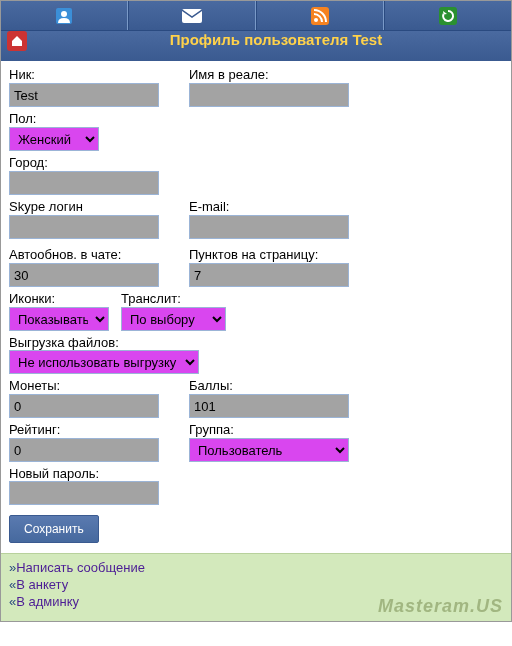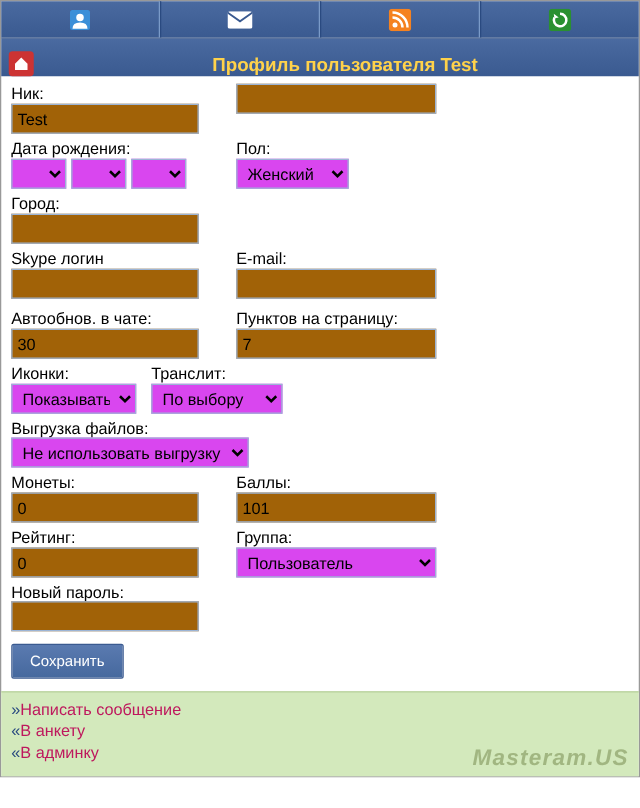--- a/index.html
+++ b/index.html
@@ -2,39 +2,39 @@
 <html><head>
 <meta charset="utf-8">
 <style>
 * { box-sizing: border-box; margin: 0; padding: 0; }
 body { font-family: Arial, sans-serif; font-size: 13px; background: #fff; color: #000; }
 .wrapper { width: 512px; border: 1px solid #999; }
 .topnav { display: flex; height: 30px; background: linear-gradient(#4a6aa0, #3a5a90); border-bottom: 1px solid #2a4a80; }
 .topnav-item { flex: 1; display: flex; align-items: center; justify-content: center; border-right: 1px solid #7a9ac8; border-left: 1px solid #2a4a80; cursor: pointer; }
 .topnav-item:first-child { border-left: none; }
 .topnav-item:last-child { border-right: none; }
-.header { display: flex; align-items: flex-end; height: 30px; background: linear-gradient(#4a6aa0, #3a5a90); padding: 0 6px; gap: 20px; }
+.header { display: flex; align-items: flex-start; height: 30px; background: linear-gradient(#4a6aa0, #3a5a90); padding: 0 6px; gap: 20px; }
 .home-btn { width: 20px; height: 20px; background: #c33; border-radius: 3px; display: flex; align-items: center; justify-content: center; cursor: pointer; }
 .title { flex: 1; text-align: center; font-weight: bold; font-size: 15px; color: #ffd24a; }
 .form-area { padding: 6px 8px 10px; }
 .row { display: flex; gap: 30px; margin-bottom: 4px; }
 .col { display: flex; flex-direction: column; }
 .col-a { width: 150px; }
 .col-b { width: 160px; }
 .lbl { color: #000; margin-bottom: 1px; font-size: 13px; }
-input[type=text], input[type=password], select { border: 1px solid #9bb4d6; background: #a16207; font-size: 13px; padding: 3px 4px; height: 24px; }
+input[type=text], input[type=password], select { border: 1px solid #9bb4d6; background: #a3a3a3; font-size: 13px; padding: 3px 4px; height: 24px; }
 select { background: #d946ef; }
 .dob-group { display: flex; gap: 4px; }
 .dob-group select { width: 44px; }
 .gender select { width: 90px; }
 .full-input { width: 100%; }
 .single { margin-bottom: 4px; }
 .save-btn { margin-top: 6px; background: linear-gradient(#5a7ab0, #46699e); color: #fff; border: 1px solid #3a5a90; padding: 6px 14px; font-size: 12px; cursor: pointer; border-radius: 2px; }
 .footer { background: #d3e9bc; border-top: 1px solid #b8d19c; padding: 6px 8px 10px; position: relative; }
-.footer-link { color: #be185d; font-size: 13px; cursor: pointer; margin-top: 37px; }
+.footer-link { color: #4c1d95; font-size: 13px; cursor: pointer; margin-top: 37px; }
 .footer-row { margin-bottom: 2px; }
 .arrow { color: #2a4a80; }
 .watermark { position: absolute; right: 8px; bottom: 4px; font-style: italic; font-weight: bold; color: rgba(120,140,80,0.55); font-size: 18px; letter-spacing: 1px; pointer-events: none; }
 .icon-svg { display: block; }
 </style>
 </head>
 <body>
 
 <div class="wrapper">
   <div class="topnav">
@@ -78,33 +78,26 @@
   </div>
 
   <div class="form-area">
 
     <div class="row">
       <div class="col col-a">
         <span class="lbl">Ник:</span>
         <input type="text" class="full-input" value="Test" style="">
       </div>
       <div class="col col-b">
+        <span class="lbl">Имя в реале:</span>
         <input type="text" class="full-input" value="" style="">
       </div>
     </div>
 
     <div class="row">
-      <div class="col col-a">
-        <span class="lbl">Дата рождения:</span>
-        <div class="dob-group">
-          <select><option></option></select>
-          <select><option></option></select>
-          <select><option></option></select>
-        </div>
-      </div>
       <div class="col col-b gender">
         <span class="lbl">Пол:</span>
         <select><option>Женский</option></select>
       </div>
     </div>
 
     <div class="row">
       <div class="col col-a">
         <span class="lbl">Город:</span>
         <input type="text" class="full-input" value="" style="">

